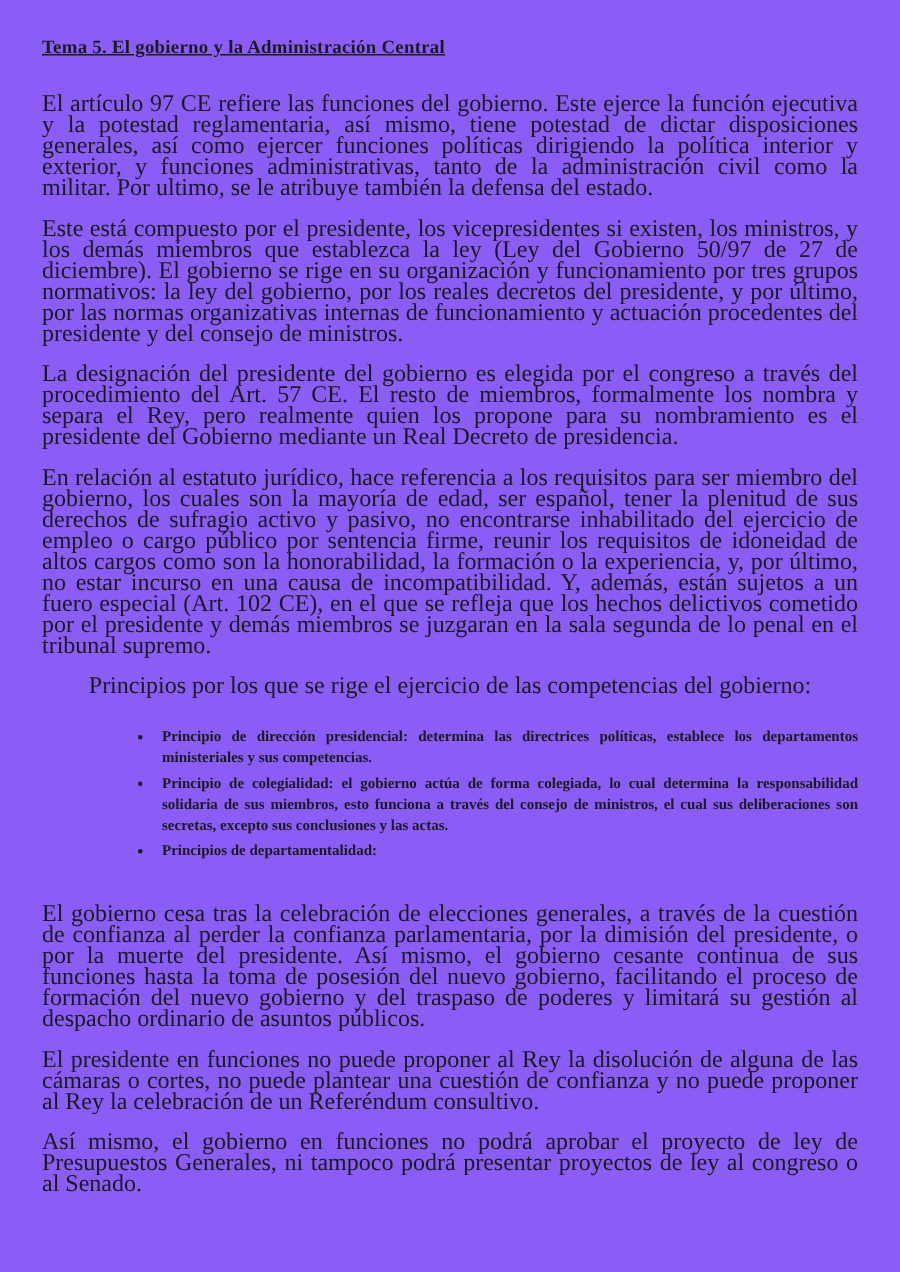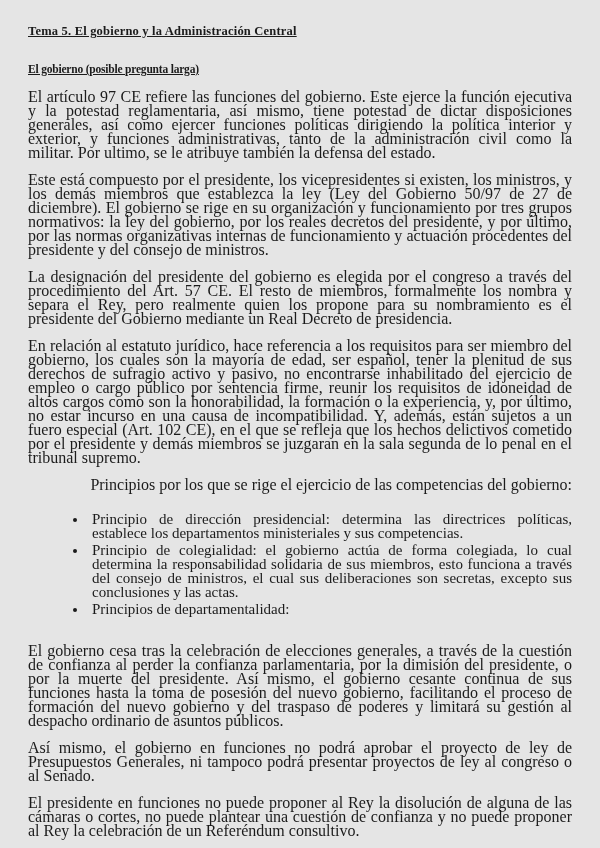--- a/index.html
+++ b/index.html
@@ -12,21 +12,21 @@
     height: 848px;
     overflow: hidden;
     font-family: "Liberation Serif", "DejaVu Serif", serif;
     color: #1b1b1b;
   }
   .page {
     box-sizing: border-box;
     width: 600px;
     height: 848px;
     padding: 24px 28px 20px 28px;
-    background: #e5e5e5;
+    background: #8b5cf6;
   }
   .doc-title {
     font-size: 12.5px;
     font-weight: bold;
     text-decoration: underline;
     margin: 0 0 24px 0;
     letter-spacing: 0.2px;
   }
   .doc-subtitle {
     font-size: 11.5px;
@@ -36,59 +36,59 @@
     letter-spacing: -0.2px;
   }
   .para {
     font-size: 16px;
     line-height: 14px;
     text-align: justify;
     margin: 0 0 13px 0;
   }
   .para.intro {
     margin-bottom: 0;
-    text-align: right;
+    text-align: center;
   }
   ul.principles {
     margin: 20px 0 28px 0;
     padding: 0 0 0 60px;
     list-style: disc outside;
   }
   ul.principles li {
-    font-size: 15px;
+    font-size: 10px;
     line-height: 14px;
     text-align: justify;
-    margin: 0 0 3px 0;
+    margin: 0 0 3px 16px;
     padding-left: 4px;
+    font-weight: bold;
   }
 </style>
 </head>
 <body>
 
 <div class="page">
 
   <h1 class="doc-title">Tema 5. El gobierno y la Administración Central</h1>
 
-  <h2 class="doc-subtitle">El gobierno (posible pregunta larga)</h2>
 
   <p class="para">El artículo 97 CE refiere las funciones del gobierno. Este ejerce la función ejecutiva y la potestad reglamentaria, así mismo, tiene potestad de dictar disposiciones generales, así como ejercer funciones políticas dirigiendo la política interior y exterior, y funciones administrativas, tanto de la administración civil como la militar. Por ultimo, se le atribuye también la defensa del estado.</p>
 
   <p class="para">Este está compuesto por el presidente, los vicepresidentes si existen, los ministros, y los demás miembros que establezca la ley (Ley del Gobierno 50/97 de 27 de diciembre). El gobierno se rige en su organización y funcionamiento por tres grupos normativos: la ley del gobierno, por los reales decretos del presidente, y por último, por las normas organizativas internas de funcionamiento y actuación procedentes del presidente y del consejo de ministros.</p>
 
   <p class="para">La designación del presidente del gobierno es elegida por el congreso a través del procedimiento del Art. 57 CE. El resto de miembros, formalmente los nombra y separa el Rey, pero realmente quien los propone para su nombramiento es el presidente del Gobierno mediante un Real Decreto de presidencia.</p>
 
   <p class="para">En relación al estatuto jurídico, hace referencia a los requisitos para ser miembro del gobierno, los cuales son la mayoría de edad, ser español, tener la plenitud de sus derechos de sufragio activo y pasivo, no encontrarse inhabilitado del ejercicio de empleo o cargo público por sentencia firme, reunir los requisitos de idoneidad de altos cargos como son la honorabilidad, la formación o la experiencia, y, por último, no estar incurso en una causa de incompatibilidad. Y, además, están sujetos a un fuero especial (Art. 102 CE), en el que se refleja que los hechos delictivos cometido por el presidente y demás miembros se juzgaran en la sala segunda de lo penal en el tribunal supremo.</p>
 
   <p class="para intro">Principios por los que se rige el ejercicio de las competencias del gobierno:</p>
 
   <ul class="principles">
     <li>Principio de dirección presidencial: determina las directrices políticas, establece los departamentos ministeriales y sus competencias.</li>
     <li>Principio de colegialidad: el gobierno actúa de forma colegiada, lo cual determina la responsabilidad solidaria de sus miembros, esto funciona a través del consejo de ministros, el cual sus deliberaciones son secretas, excepto sus conclusiones y las actas.</li>
     <li>Principios de departamentalidad:</li>
   </ul>
 
   <p class="para">El gobierno cesa tras la celebración de elecciones generales, a través de la cuestión de confianza al perder la confianza parlamentaria, por la dimisión del presidente, o por la muerte del presidente. Así mismo, el gobierno cesante continua de sus funciones hasta la toma de posesión del nuevo gobierno, facilitando el proceso de formación del nuevo gobierno y del traspaso de poderes y limitará su gestión al despacho ordinario de asuntos públicos.</p>
 
+  <p class="para">El presidente en funciones no puede proponer al Rey la disolución de alguna de las cámaras o cortes, no puede plantear una cuestión de confianza y no puede proponer al Rey la celebración de un Referéndum consultivo.</p>
+
   <p class="para">Así mismo, el gobierno en funciones no podrá aprobar el proyecto de ley de Presupuestos Generales, ni tampoco podrá presentar proyectos de ley al congreso o al Senado.</p>
-
-  <p class="para">El presidente en funciones no puede proponer al Rey la disolución de alguna de las cámaras o cortes, no puede plantear una cuestión de confianza y no puede proponer al Rey la celebración de un Referéndum consultivo.</p>
 
 </div>
 
 </body></html>

